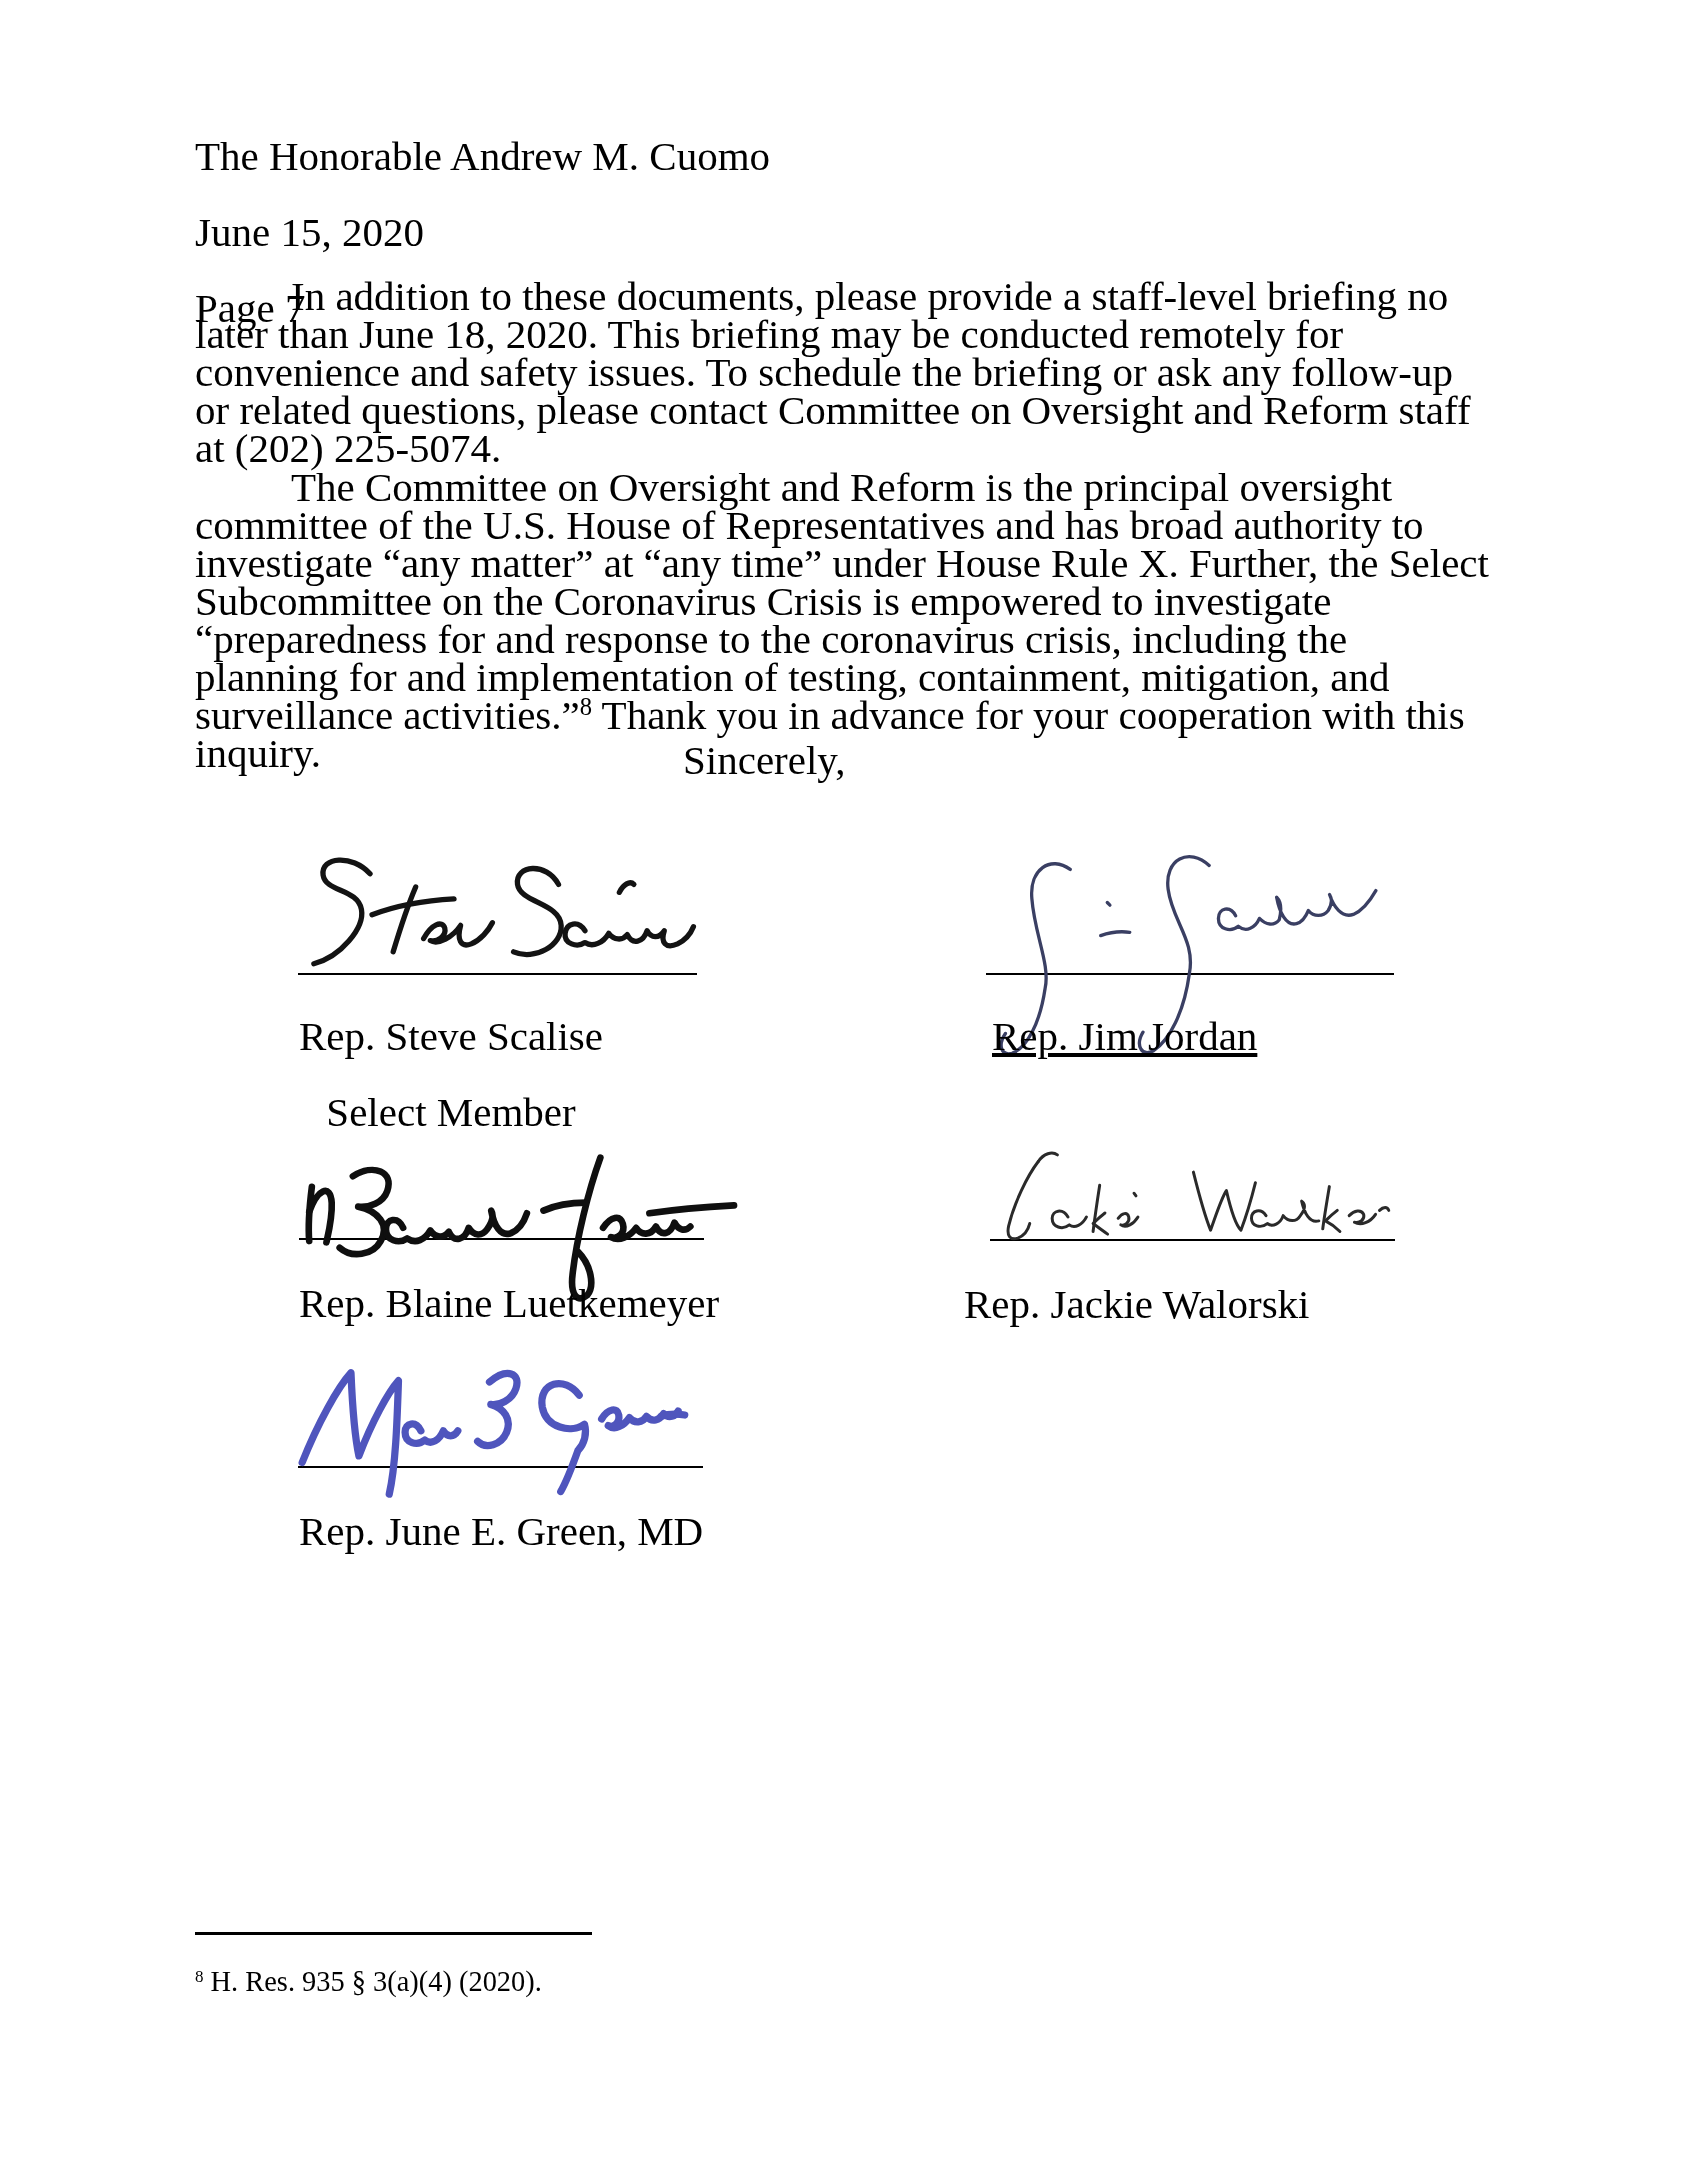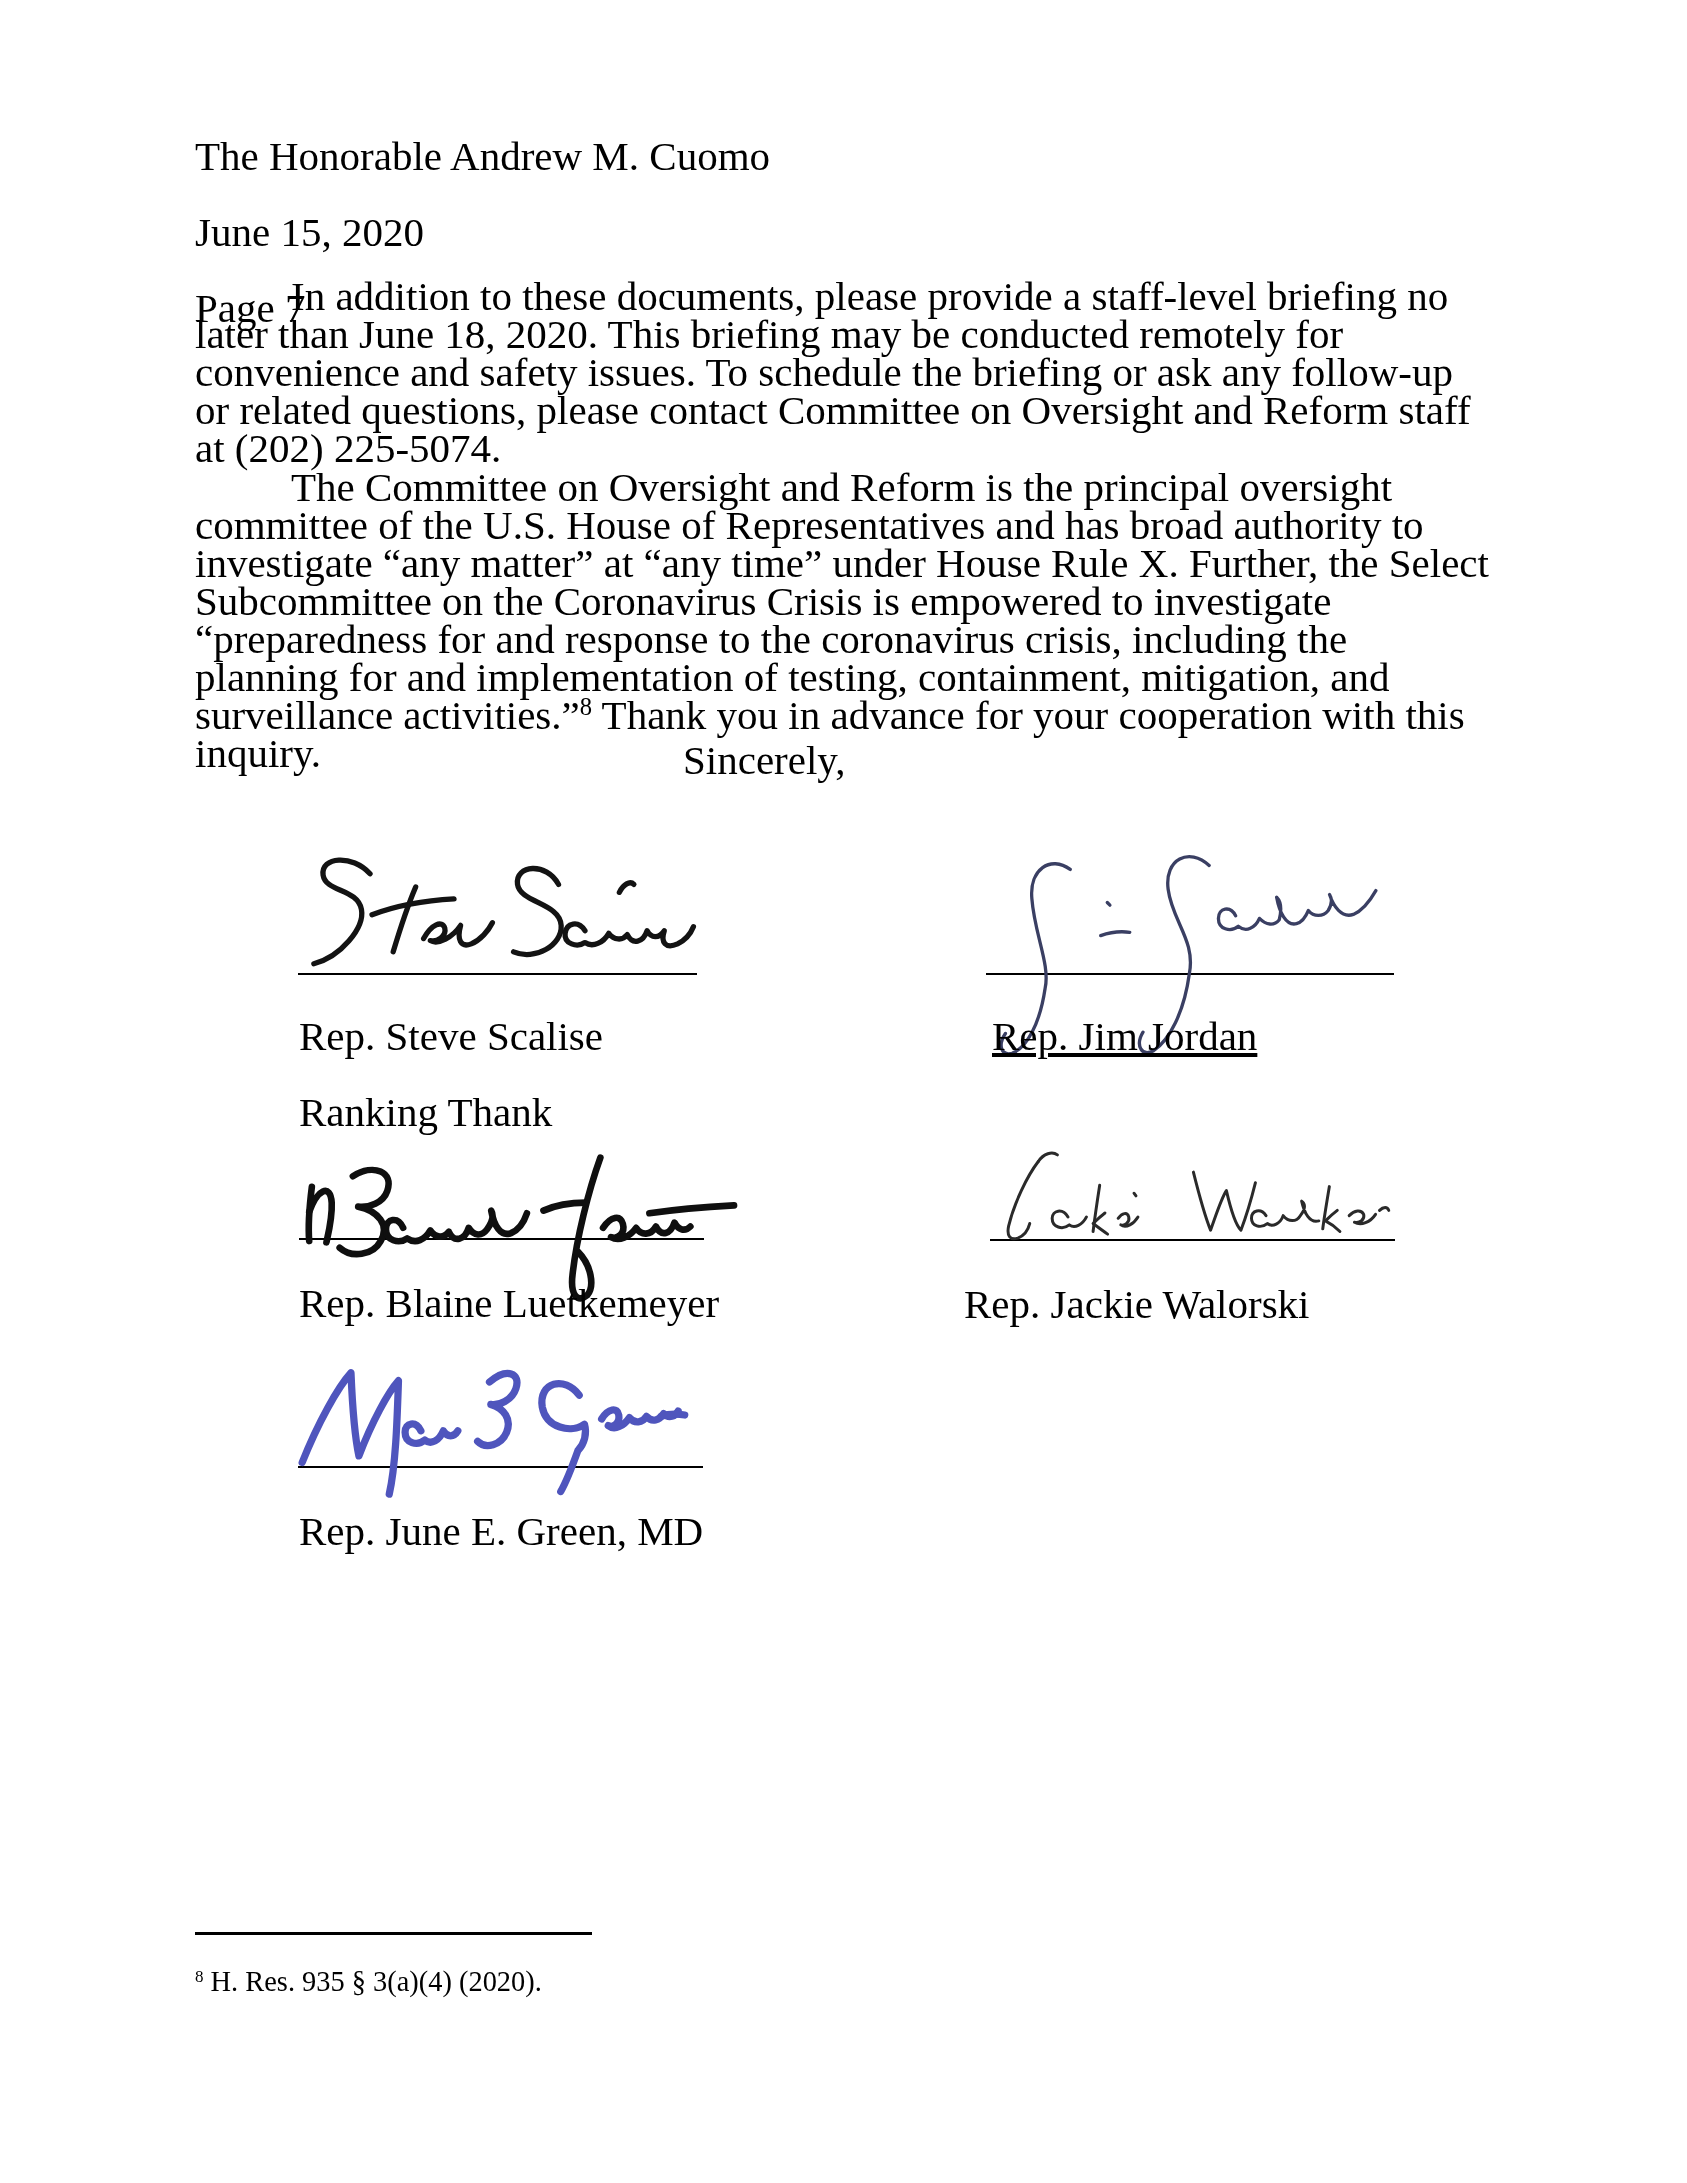--- a/index.html
+++ b/index.html
@@ -72,23 +72,23 @@
     <title>Jim Jordan</title>
     <g stroke-width="5" stroke="#3a3f63">
       <path d="M150,52 C120,30 88,52 92,96 C96,150 120,196 112,232 C104,286 84,322 62,330 C46,334 40,318 52,300"></path>
       <path d="M196,152 C210,147 226,145 240,147"></path>
       <path d="M206,102 L210,106"></path>
       <path d="M360,46 C330,18 292,36 298,82 C304,130 340,160 330,210 C322,268 300,310 276,326 C258,336 248,318 260,298"></path>
       <path d="M400,122 C392,106 374,110 374,126 C374,142 392,148 404,138 C416,148 430,140 436,126 C446,136 458,138 466,128 C470,112 468,100 462,94 C466,116 476,138 492,134 C500,132 506,124 510,114 C518,124 532,124 540,114 C546,104 546,96 542,90 C548,108 560,126 578,120 C592,114 604,98 612,84"></path>
     </g>
   </svg>
 
-  <div class="abs txt" style="left:299px;top:979px;">
+  <div class="abs txt" style="left:299px;top:979px;text-align:center;">
     <div>Rep. Steve Scalise</div>
-    <div>Ranking Thank</div>
+    <div>Select Member</div>
   </div>
   <div class="abs txt" style="left:992px;top:979px;text-decoration:underline;">
     <div>Rep. Jim Jordan</div>
   </div>
 
   <div class="abs sigline" style="left:299px;top:1238px;width:405px;"></div>
   <div class="abs sigline" style="left:990px;top:1239px;width:405px;"></div>
 
   <svg class="abs sig" style="left:292px;top:1147px;" width="450" height="159" viewBox="0 0 680 240">
     <title>Blaine Luetkemeyer</title>

